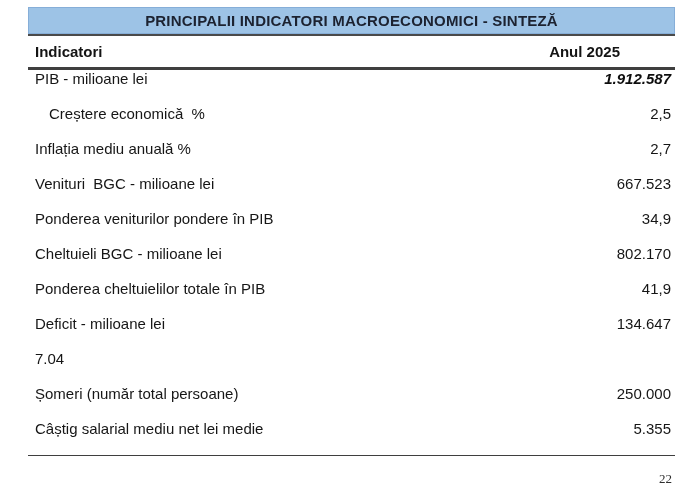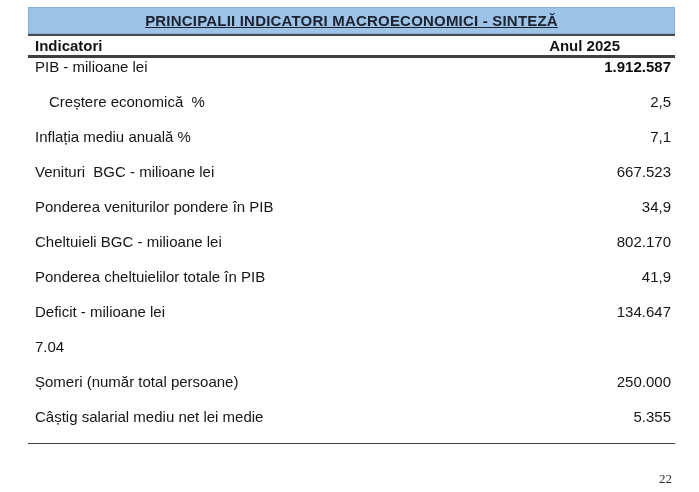--- a/index.html
+++ b/index.html
@@ -26,29 +26,28 @@
     height: 27px;
     background: #9DC3E6;
     border: 1px solid #86aed8;
     display: flex;
     align-items: center;
     justify-content: center;
     font-size: 15px;
     font-weight: bold;
     color: #1c2230;
     letter-spacing: 0.2px;
-    text-decoration: underline;
   }
   .title-underline {
     height: 2px;
     background: #4a4a4a;
   }
   .head-row {
     box-sizing: border-box;
-    height: 22px;
+    height: 34px;
     display: flex;
     align-items: center;
     justify-content: space-between;
     padding-left: 7px;
     border-bottom: 3px solid #3f3f3f;
     font-size: 15px;
     font-weight: bold;
     color: #141414;
   }
   .head-year {
@@ -72,20 +71,21 @@
   }
   .row.indent .label {
     padding-left: 14px;
   }
   .row .value {
     padding-right: 4px;
   }
   .row.emph .value {
     font-weight: bold;
     color: #0d0d0d;
+    font-style: italic;
   }
   .pagenum {
     position: absolute;
     right: 27px;
     bottom: 5px;
     font-family: "Liberation Serif", serif;
     font-size: 13px;
     color: #2e2e2e;
   }
 </style>
@@ -106,21 +106,21 @@
     <span class="value">1.912.587</span>
   </div>
 
   <div class="row indent">
     <span class="label">Creștere economică  %</span>
     <span class="value">2,5</span>
   </div>
 
   <div class="row">
     <span class="label">Inflația mediu anuală %</span>
-    <span class="value">7,1</span>
+    <span class="value">2,7</span>
   </div>
 
   <div class="row">
     <span class="label">Venituri  BGC - milioane lei</span>
     <span class="value">667.523</span>
   </div>
 
   <div class="row">
     <span class="label">Ponderea veniturilor pondere în PIB</span>
     <span class="value">34,9</span>

